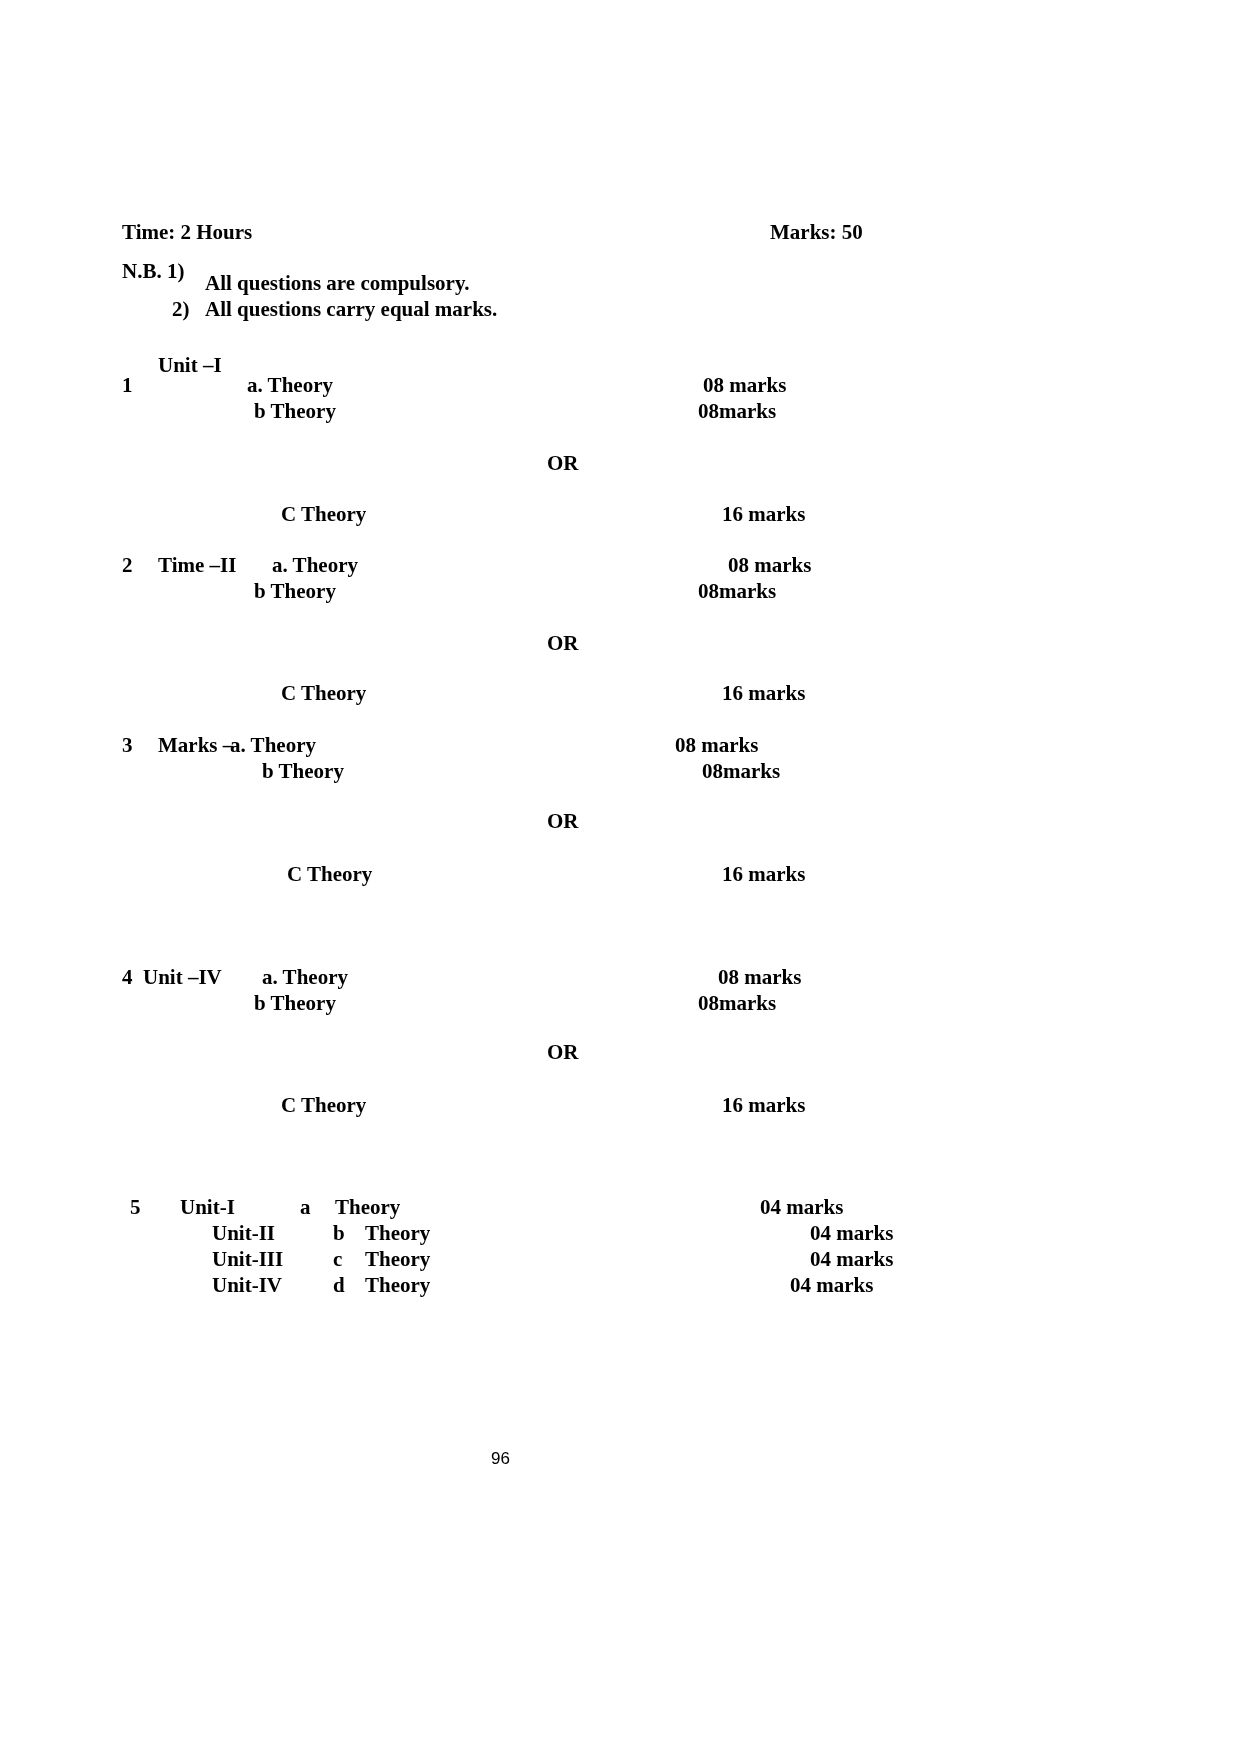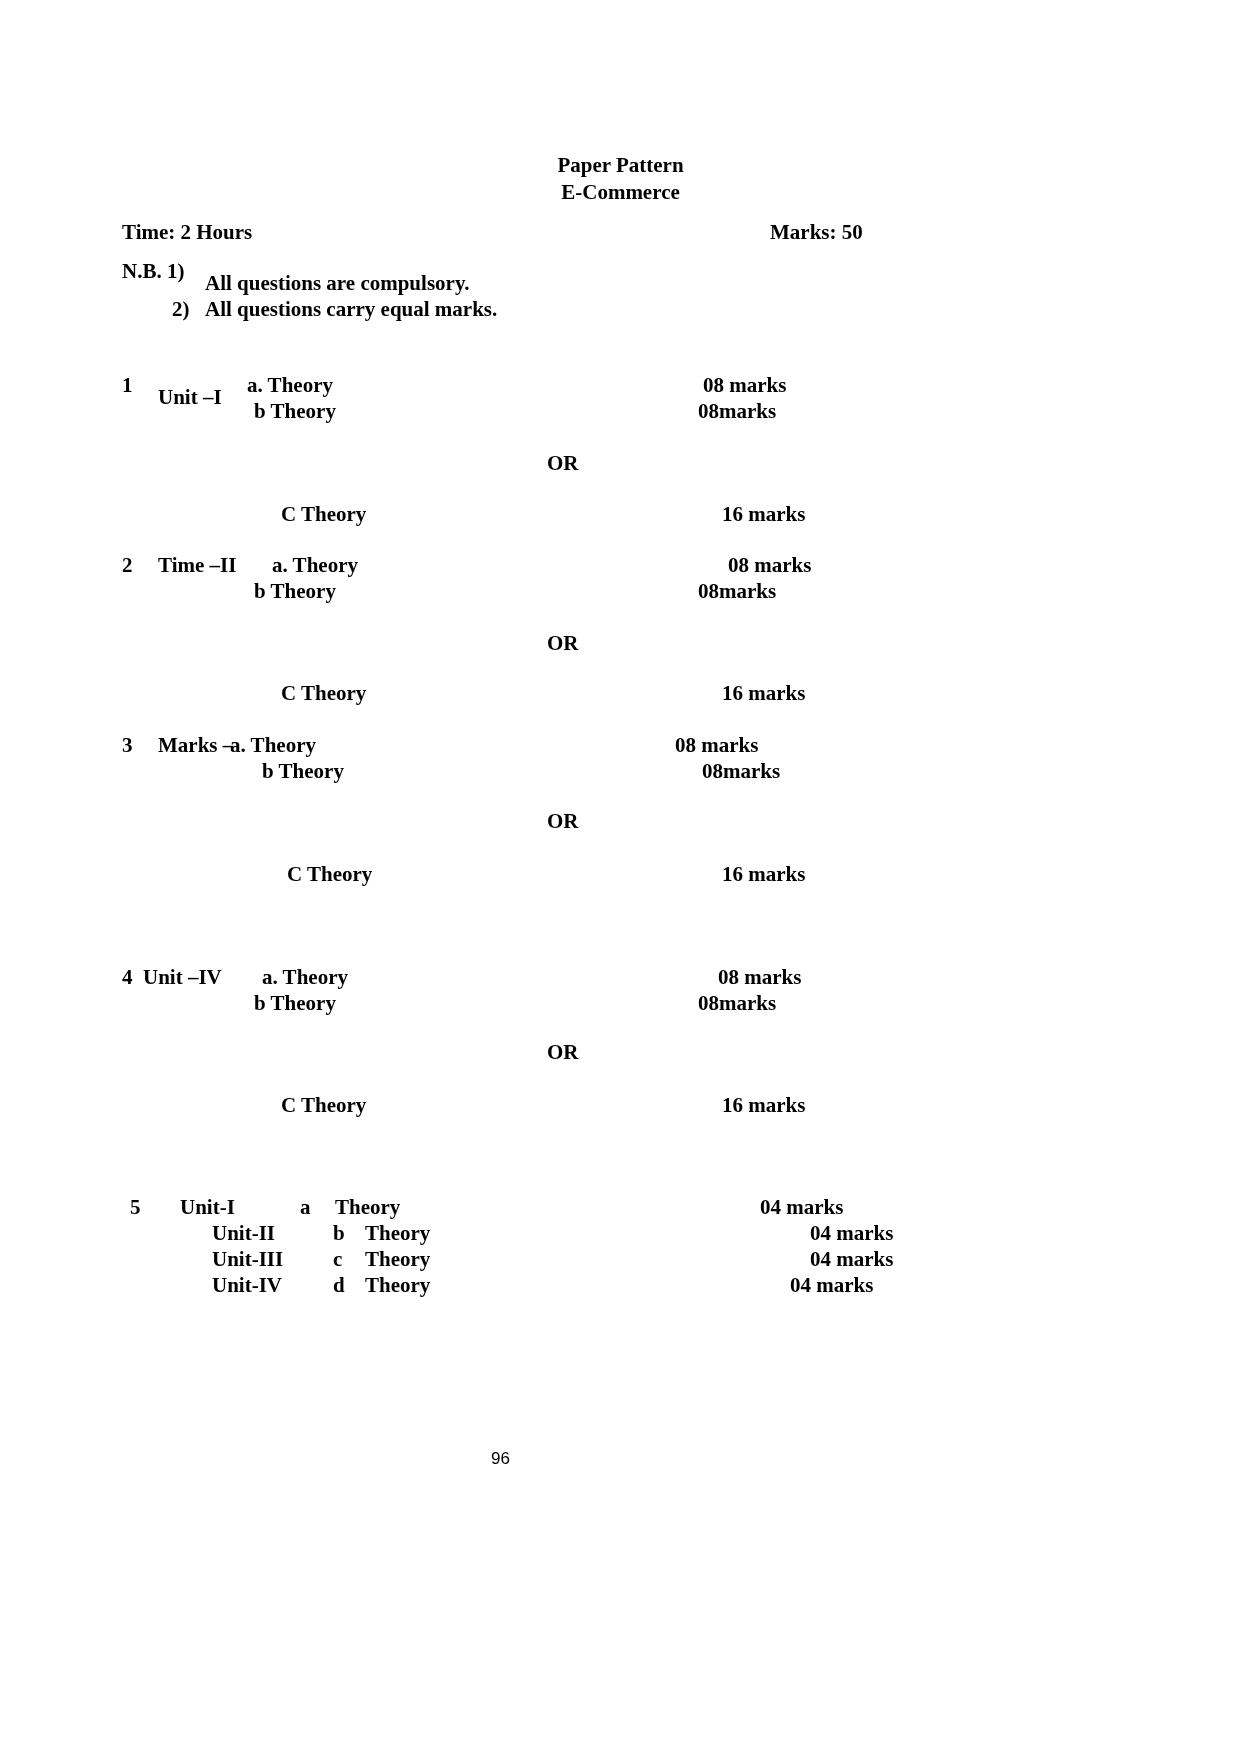--- a/index.html
+++ b/index.html
@@ -29,33 +29,31 @@
     font-family: "Liberation Sans", sans-serif;
     font-weight: normal;
     font-size: 17px;
   }
 </style>
 </head>
 <body>
 
 <div class="page">
 
-  <div class="t center" style="top:152px">Paper Pattern</div>
-  <div class="t center" style="top:179px">E-Commerce</div>
 
   <span class="t" style="left:122px;top:219px">Time: 2 Hours</span>
   <span class="t" style="left:770px;top:219px">Marks: 50</span>
 
   <span class="t" style="left:122px;top:258px">N.B. 1)</span>
   <span class="t" style="left:205px;top:270px">All questions are compulsory.</span>
   <span class="t" style="left:172px;top:296px">2)</span>
   <span class="t" style="left:205px;top:296px">All questions carry equal marks.</span>
 
   <span class="t" style="left:122px;top:372px">1</span>
-  <span class="t" style="left:158px;top:384px">Unit –I</span>
+  <span class="t" style="left:158px;top:352px">Unit –I</span>
   <span class="t" style="left:247px;top:372px">a. Theory</span>
   <span class="t" style="left:703px;top:372px">08 marks</span>
   <span class="t" style="left:254px;top:398px">b Theory</span>
   <span class="t" style="left:698px;top:398px">08marks</span>
   <span class="t" style="left:547px;top:450px">OR</span>
   <span class="t" style="left:281px;top:501px">C Theory</span>
   <span class="t" style="left:722px;top:501px">16 marks</span>
 
   <span class="t" style="left:122px;top:552px">2</span>
   <span class="t" style="left:158px;top:552px">Time –II</span>

